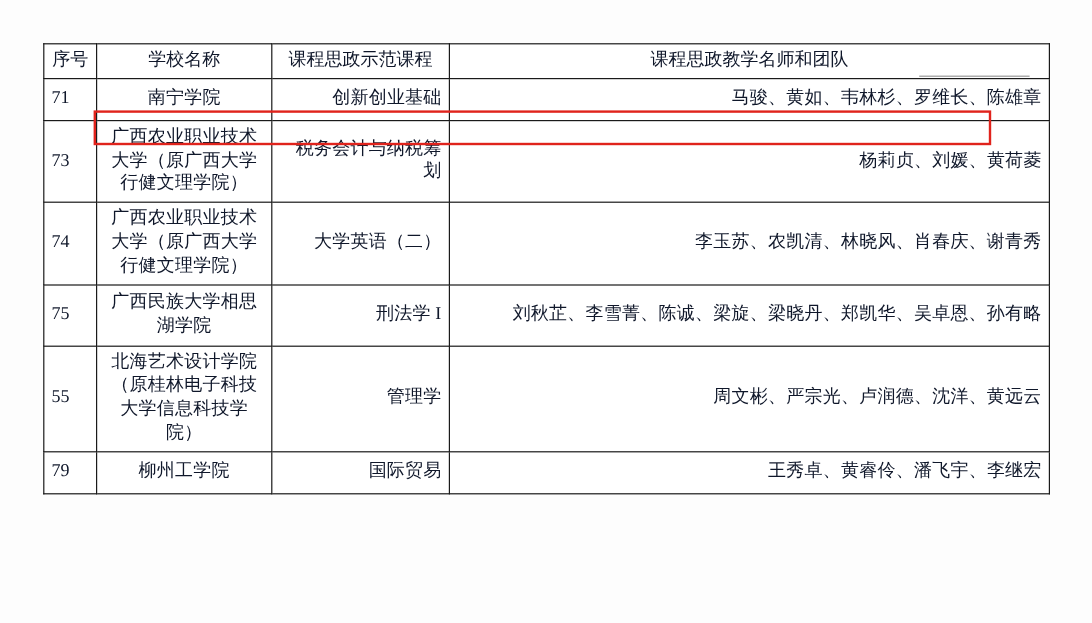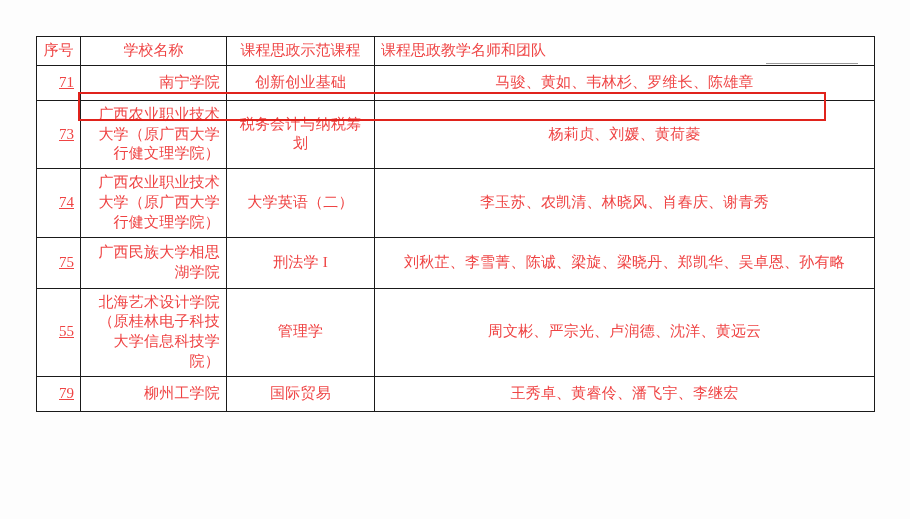--- a/index.html
+++ b/index.html
@@ -30,53 +30,52 @@
     background: #ffffff;
   }
   table.doc-table td,
   table.doc-table th {
     border: 1px solid #1a1a1a;
     padding: 4px 6px;
     font-size: 15px;
     line-height: 1.32;
     vertical-align: middle;
     font-weight: normal;
-    color: #ef4444;
+    color: #0f172a;
   }
   col.c-index { width: 44px; }
   col.c-school { width: 146px; }
   col.c-course { width: 148px; }
   col.c-team { width: 500px; }
 
   td.index {
-    text-align: right;
+    text-align: left;
     font-size: 15px;
-    text-decoration: underline;
   }
   td.school {
-    text-align: right;
+    text-align: center;
     letter-spacing: 0.2px;
     margin-top: 15px;
   }
   td.course {
-    text-align: center;
+    text-align: right;
     letter-spacing: 0.2px;
   }
   td.team {
-    text-align: center;
+    text-align: right;
     letter-spacing: 0.2px;
   }
   thead td {
     text-align: center;
     font-size: 15px;
     padding-top: 5px;
     padding-bottom: 5px;
   }
   thead td.team-head {
-    text-align: left;
+    text-align: center;
   }
   tr.row-tall td { height: 58px; }
   tr.row-xtall td { height: 76px; }
   tr.row-normal td { height: 26px; }
   tr.row-mid td { height: 42px; }
 
   
   .highlight-box {
     position: absolute;
     left: 78px;

